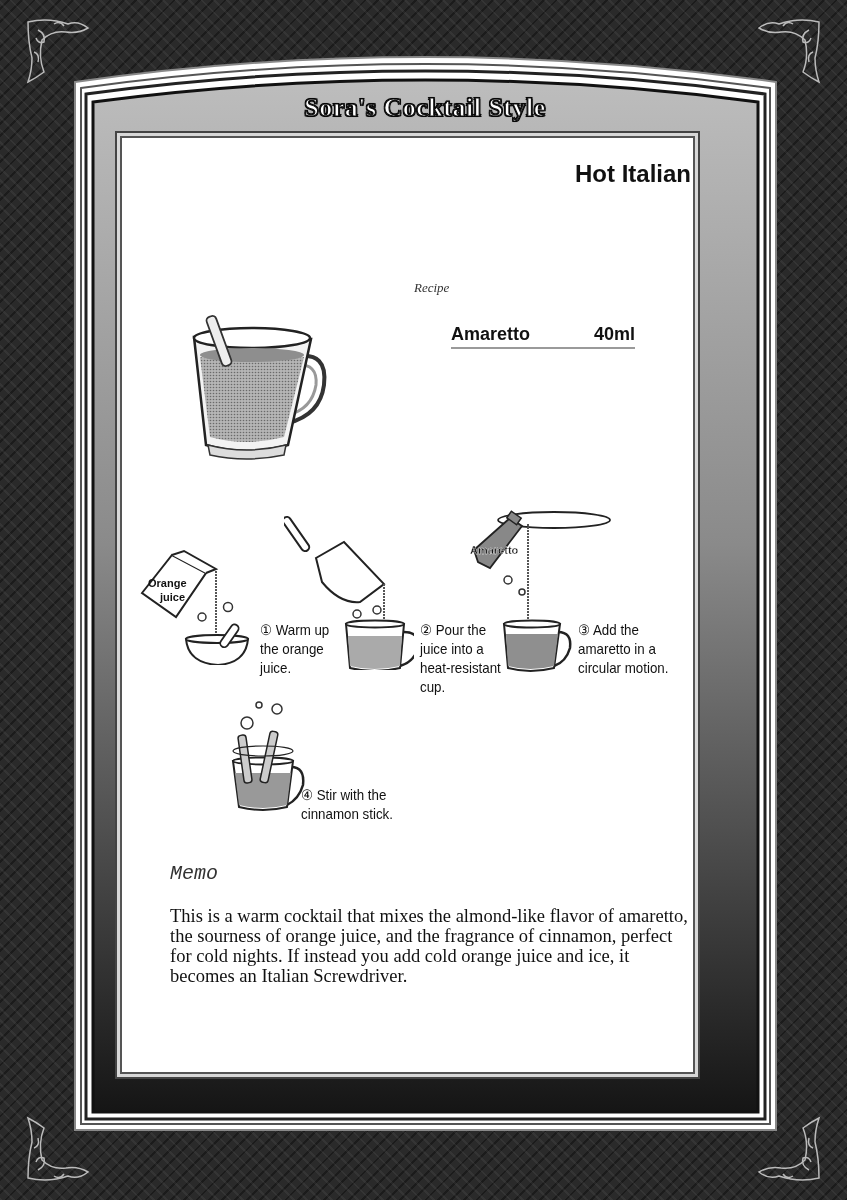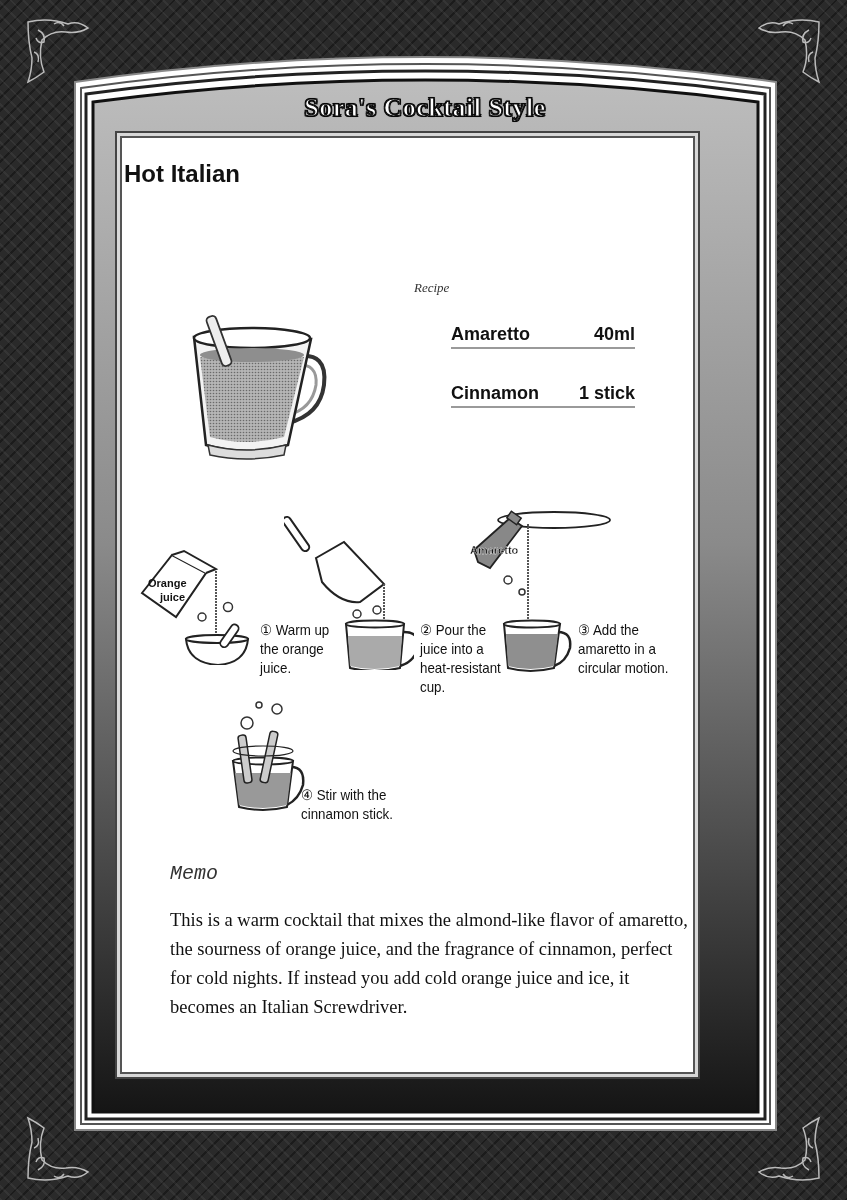--- a/index.html
+++ b/index.html
@@ -32,21 +32,21 @@
     color:#ffffff; letter-spacing:0.5px;
     -webkit-text-stroke:1.2px #111;
     text-shadow: 0 0 2px #000, 1px 1px 0 #000, -1px -1px 0 #000, 1px -1px 0 #000, -1px 1px 0 #000;
   }
   .paper {
     position:absolute; left:124px; top:140px; width:567px; height:930px;
     background:#ffffff;
     box-shadow: 0 0 0 2px #fff, 0 0 0 4px #555, 0 0 0 7px #d8d8d8, 0 0 0 9px #444;
   }
   .recipe-title {
-    position:absolute; left:0; right:0; top:20px; text-align:left;
+    position:absolute; left:0; right:0; top:20px; text-align:right;
     font-family:"Liberation Sans", sans-serif; font-weight:bold; font-size:24px; color:#111;
   }
   .recipe-label {
     position:absolute; left:290px; top:140px;
     font-family:"Liberation Serif", serif; font-style:italic; font-size:13px; color:#333;
   }
   .ingredients { position:absolute; left:327px; top:172px; width:184px; }
   .ing-row {
     display:flex; justify-content:space-between; align-items:flex-end;
     height:33px; border-bottom:2px solid #9a9a9a; margin-bottom:22px;
@@ -59,21 +59,21 @@
     position:absolute; font-family:"Liberation Sans", sans-serif; font-size:14.5px; line-height:19px;
     color:#111; white-space:pre-line; transform:scaleX(0.92); transform-origin:left top;
   }
   .step svg { position:absolute; }
   .memo-label {
     position:absolute; left:46px; top:722px;
     font-family:Liberation Mono, monospace; font-style:italic; font-size:20px; color:#333;text-align:right;
   }
   .memo-text {
     position:absolute; left:46px; top:766px; width:520px;
-    font-family:"Liberation Serif", serif; font-size:18.5px; line-height:29px; color:#111;
+    font-family:"Liberation Serif", serif; font-size:18.5px; line-height:20px; color:#111;
   }
 </style>
 </head>
 <body>
 
 <div class="ornament" id="orn-tl">
   <svg viewBox="0 0 80 80">
       <g fill="none" stroke="#bbb" stroke-width="1.5">
     <path d="M10 10 Q30 5 50 12 Q60 8 70 16 Q60 22 48 20 Q34 18 24 28 Q20 45 26 60 Q18 66 10 70 Q14 58 14 46 Q10 30 10 10Z"></path>
     <path d="M20 18 q8 4 6 12 q-6 2 -8 -4"></path>
@@ -152,24 +152,20 @@
     <rect x="38" y="10" width="10" height="52" rx="4" transform="rotate(-20 43 36)" fill="#eee" stroke="#333" stroke-width="1.8"></rect>
     <path d="M32 140 Q70 150 110 140 L108 150 Q70 158 34 150 Z" fill="#ddd" stroke="#333" stroke-width="1.5"></path>
   </svg>
 
   <div class="recipe-label">Recipe</div>
   <div class="ingredients">
     <div class="ing-row">
       <span>Amaretto</span>
       <span>40ml</span>
     </div>
-    <div class="ing-row">
-      <span>Cinnamon</span>
-      <span>1 stick</span>
-    </div>
   </div>
 
   <div class="step" style="left:10px;top:370px;width:200px;height:160px;">
     <svg style="left:0;top:25px;width:130px;height:130px" viewBox="0 0 130 130">
       <g>
         <path d="M8 58 L38 20 L72 38 L42 82 Z" fill="#fff" stroke="#222" stroke-width="2"></path>
         <path d="M38 20 L50 16 L82 34 L72 38" fill="#fff" stroke="#222" stroke-width="2"></path>
       </g>
       <text x="14" y="52" font-family="Liberation Sans, sans-serif" font-weight="bold" font-size="11" fill="#111">Orange</text>
       <text x="26" y="66" font-family="Liberation Sans, sans-serif" font-weight="bold" font-size="11" fill="#111">juice</text>

